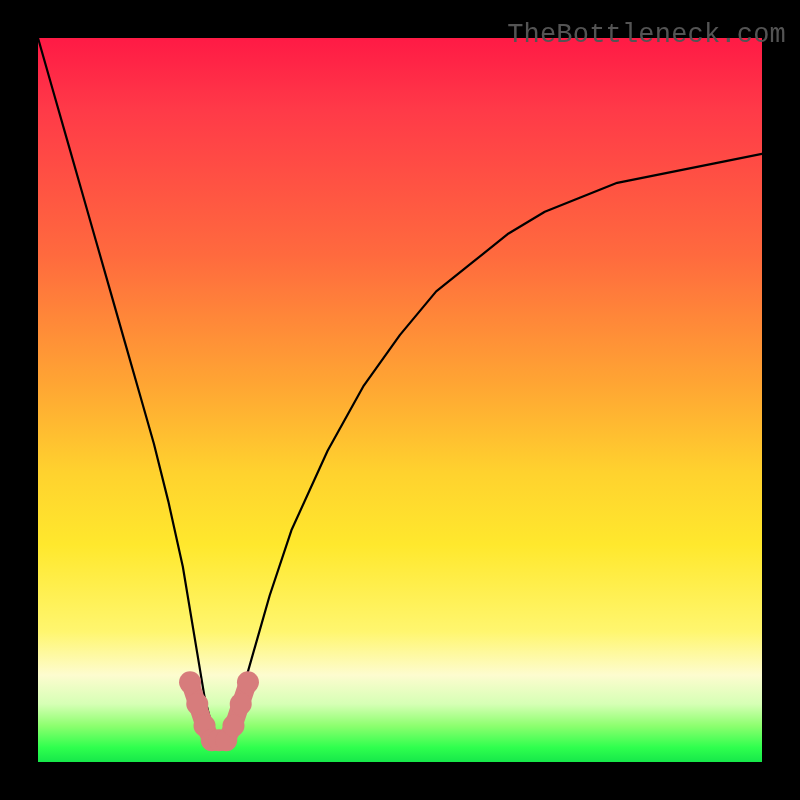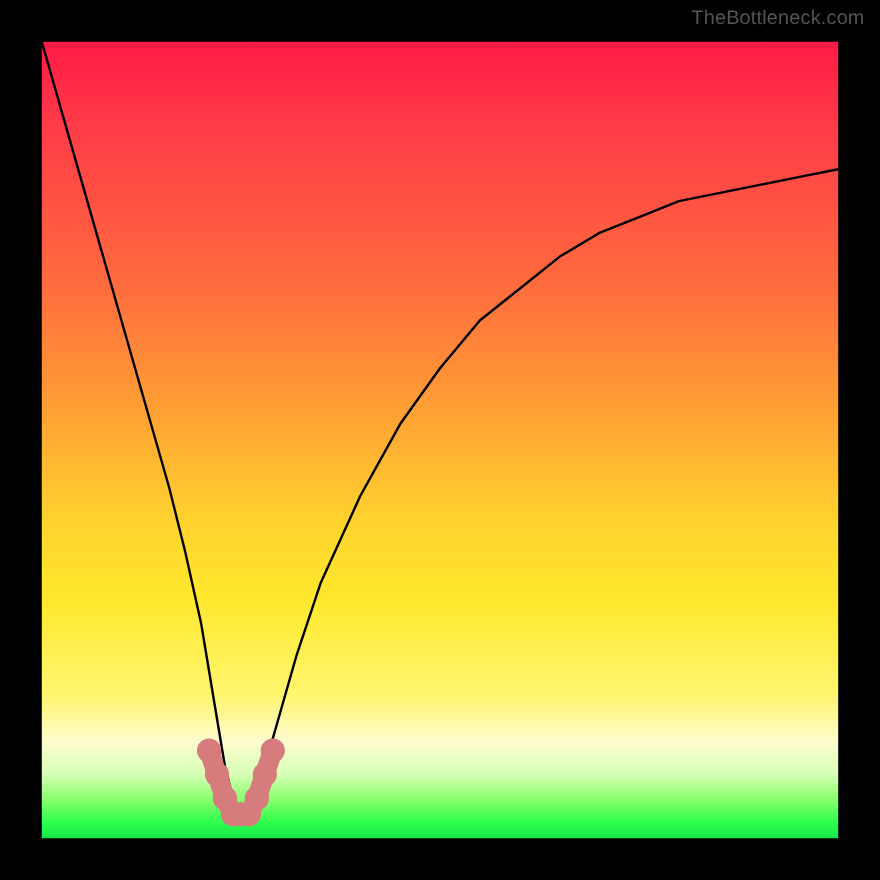--- a/index.html
+++ b/index.html
@@ -58,27 +58,27 @@
     stroke: #d77c7c;
     stroke-width: 18;
     stroke-linecap: round;
     stroke-linejoin: round;
   }
   .pink-dot {
     fill: #d77c7c;
   }
   .watermark {
     position: absolute;
-    top: 6px;
+    top: 20px;
     right: 14px;
     color: #545454;
-    font-size: 18px;
+    font-size: 27px;
     letter-spacing: 0.2px;
     font-weight: 500;
-    font-family: Liberation Sans, sans-serif;
+    font-family: Liberation Mono, monospace;
   }
 </style>
 </head>
 <body>
 
 <div class="container">
   <div class="plot-area">
     <svg class="plot-svg" viewBox="0 0 724 724" preserveAspectRatio="none">
       <path id="black-curve" class="black-curve" d="M0.00 0.00 L14.48 50.68 L28.96 101.36 L43.44 152.04 L57.92 202.72 L72.40 253.40 L86.88 304.08 L101.36 354.76 L115.84 405.44 L130.32 463.36 L144.80 528.52 L159.28 615.40 L166.52 658.84 L173.76 687.80 L181.00 702.28 L188.24 702.28 L195.48 687.80 L202.72 658.84 L217.20 608.16 L231.68 557.48 L253.40 492.32 L289.60 412.68 L325.80 347.52 L362.00 296.84 L398.20 253.40 L434.40 224.44 L470.60 195.48 L506.80 173.76 L543.00 159.28 L579.20 144.80 L615.40 137.56 L651.60 130.32 L687.80 123.08 L724.00 115.84"></path>
       <path id="pink-valley" class="pink-valley" d="M152.04 644.36 L159.28 666.08 L166.52 687.80 L173.76 702.28 L181.00 702.28 L188.24 702.28 L195.48 687.80 L202.72 666.08 L209.96 644.36"></path>

